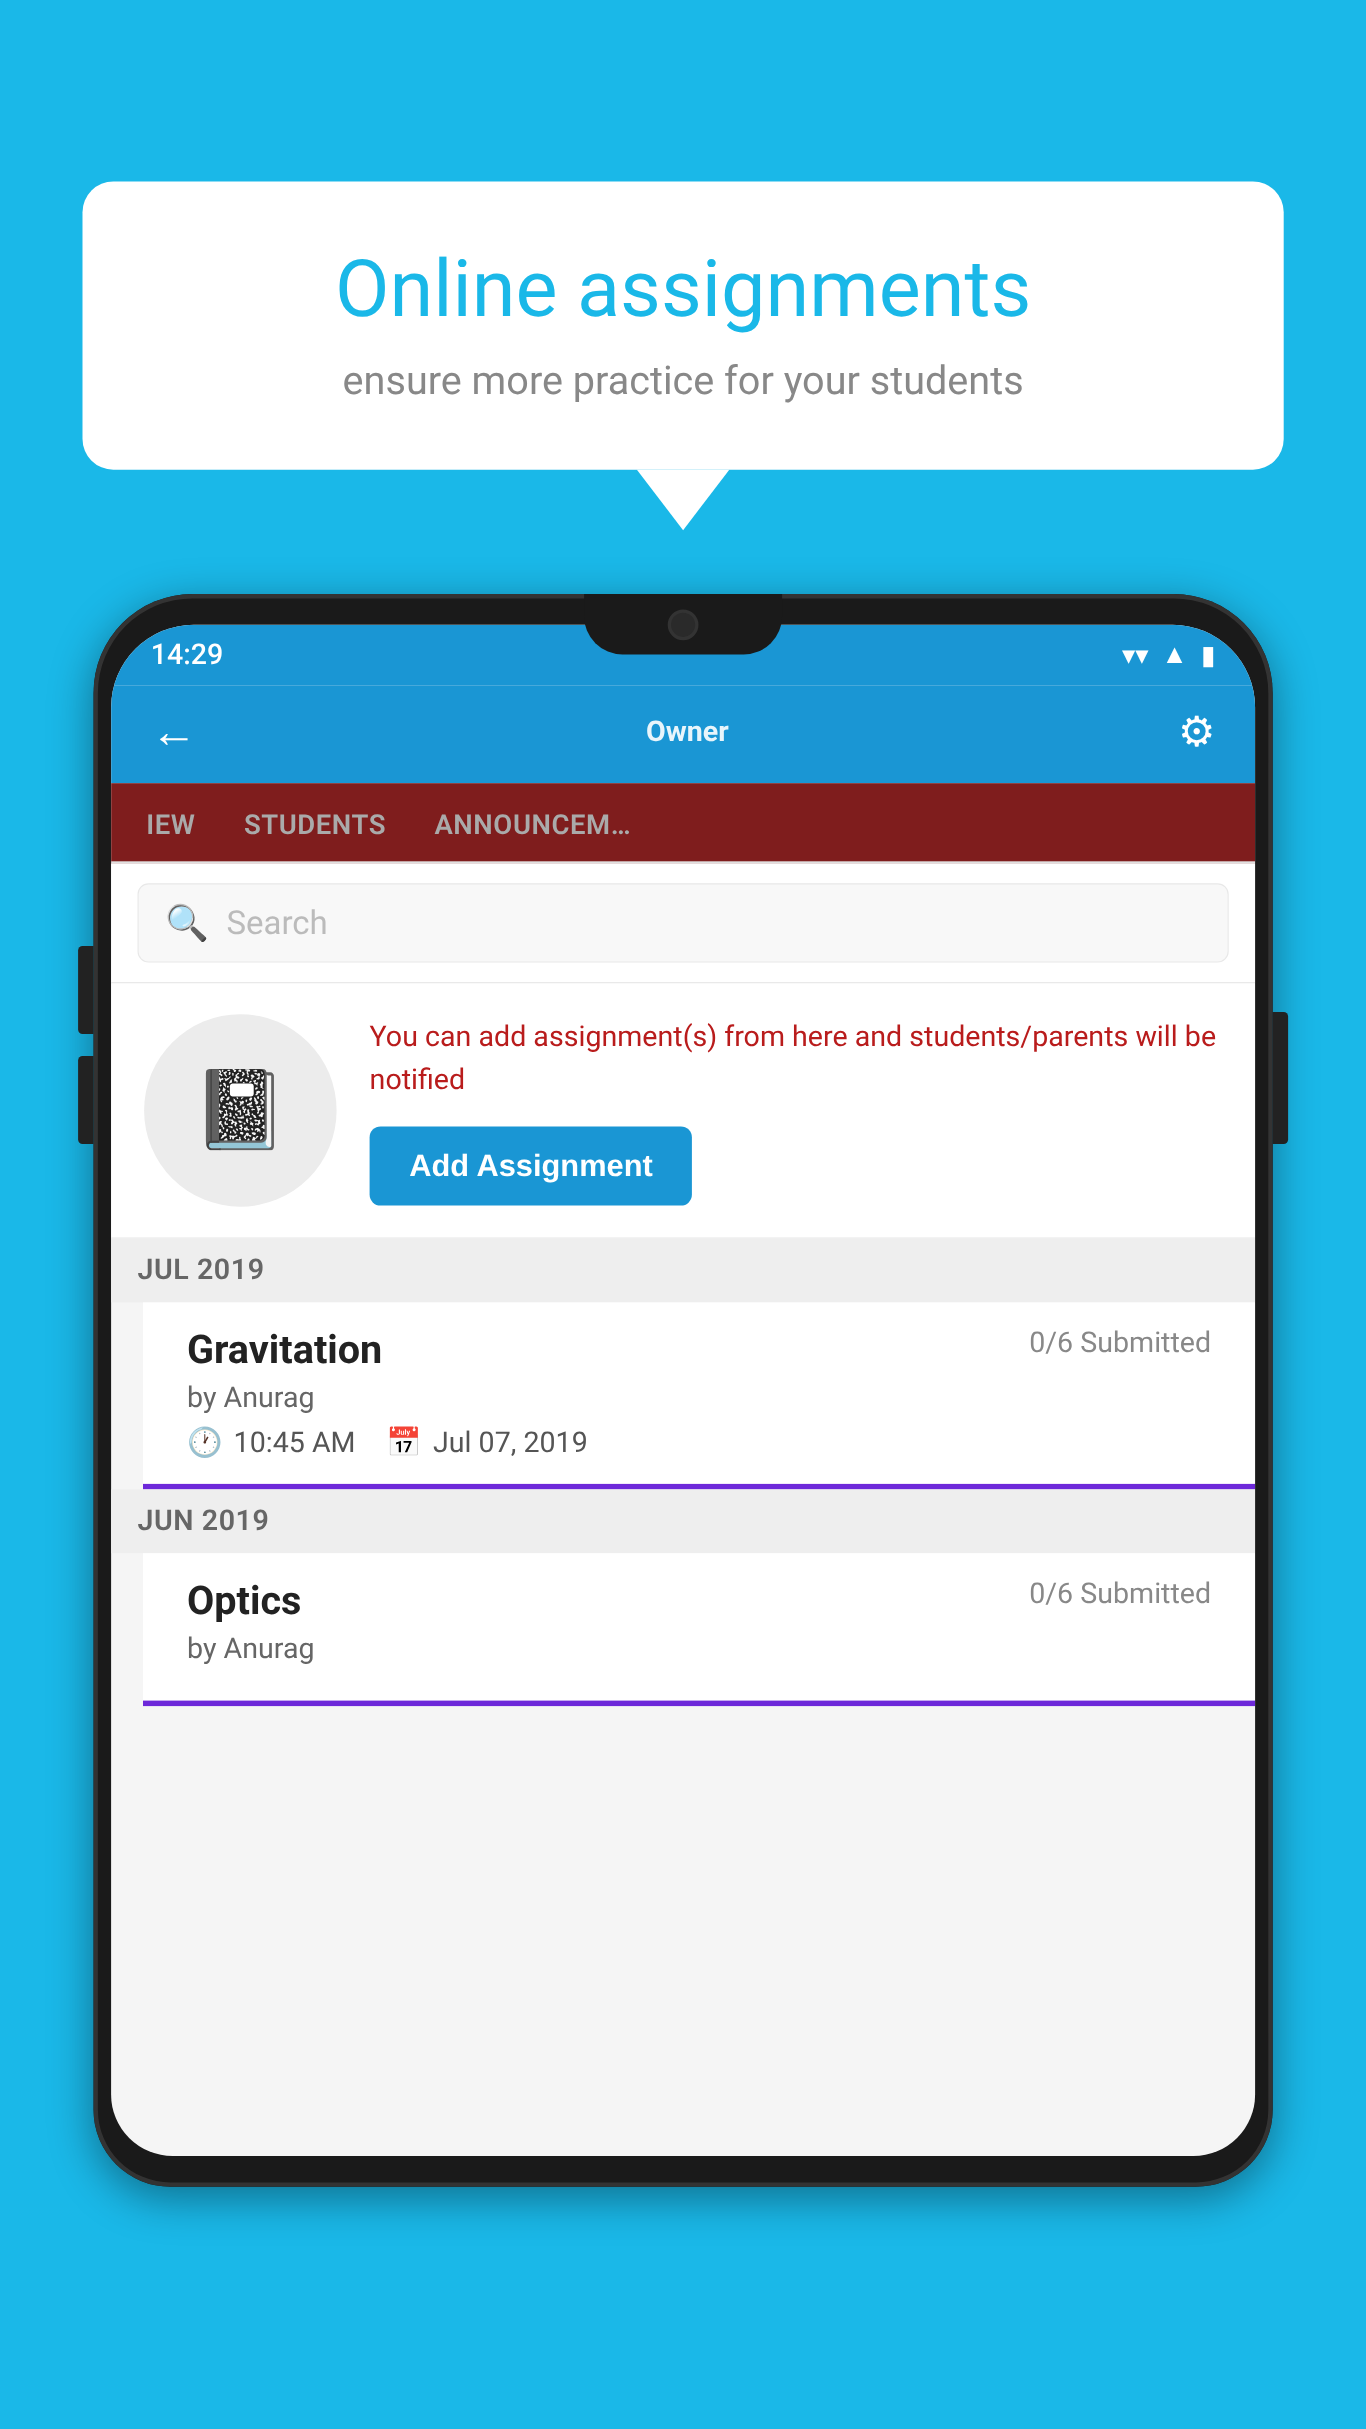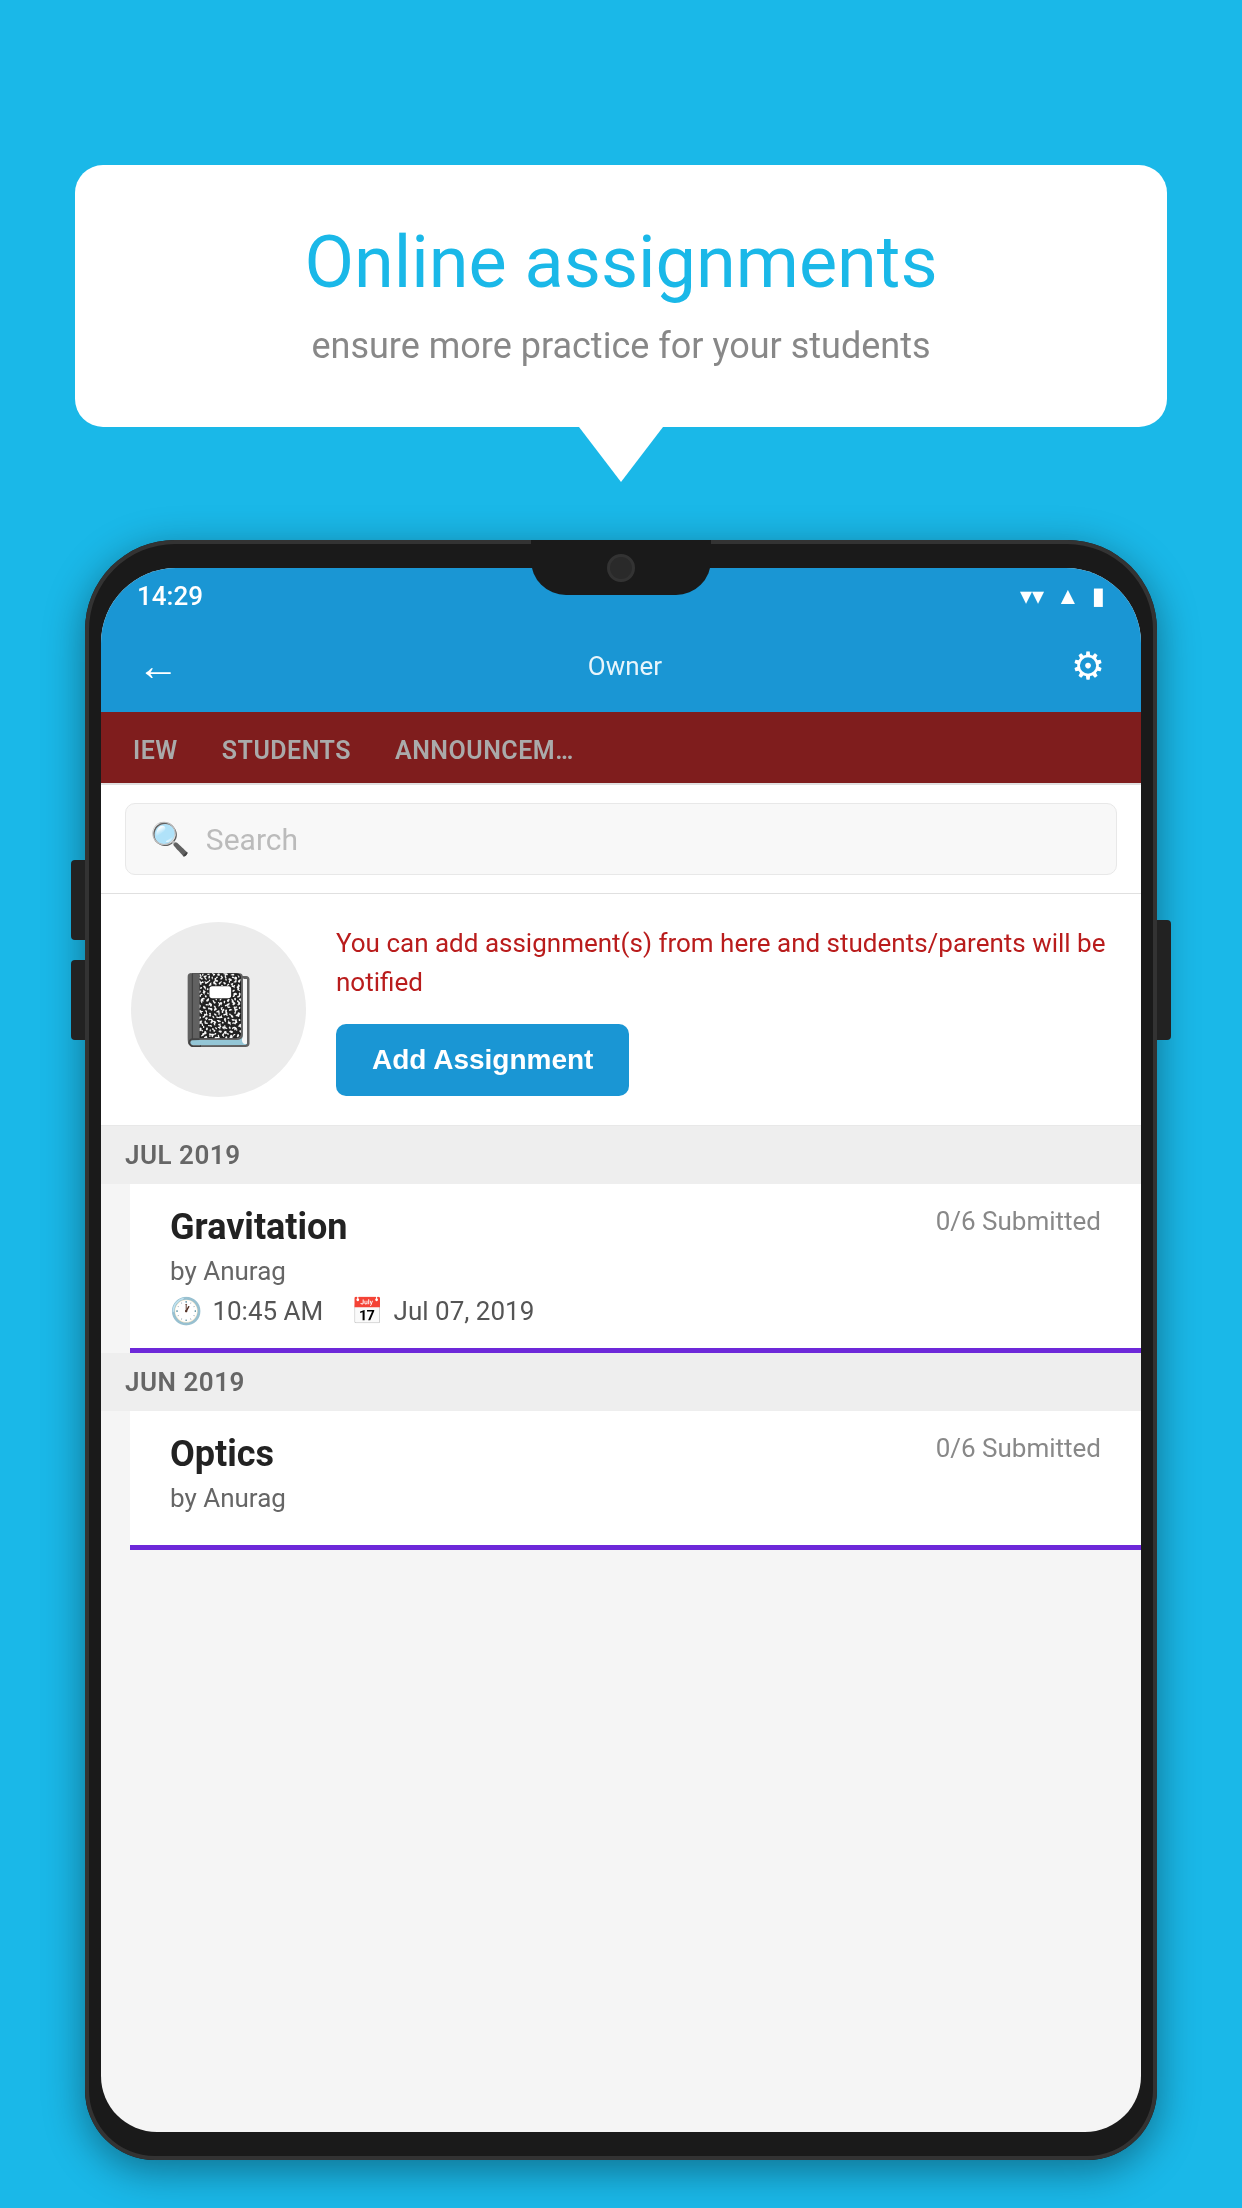--- a/index.html
+++ b/index.html
@@ -60,21 +60,21 @@
       top: 540px;
       left: 85px;
       right: 85px;
       bottom: 0;
     }
 
     .phone-outer {
       background: #1a1a1a;
       border-radius: 90px 90px 70px 70px;
       width: 100%;
-      height: 1620px;
+      height: 1448px;
       position: relative;
       padding: 0;
       box-shadow: inset 0 0 0 4px #333, 0 10px 40px rgba(0,0,0,0.4);
     }
 
     
     .phone-notch {
       position: absolute;
       top: 0;
       left: 50%;
@@ -187,21 +187,21 @@
 
     .header-title {
       color: white;
       font-size: 38px;
       font-weight: 700;
     }
 
     .header-subtitle {
       color: rgba(255,255,255,0.9);
       font-size: 26px;
-      font-weight: 400;
+      font-weight: 700;
     }
 
     .header-settings {
       color: white;
       font-size: 38px;
       cursor: pointer;
     }
 
     
     .tabs-bar {

